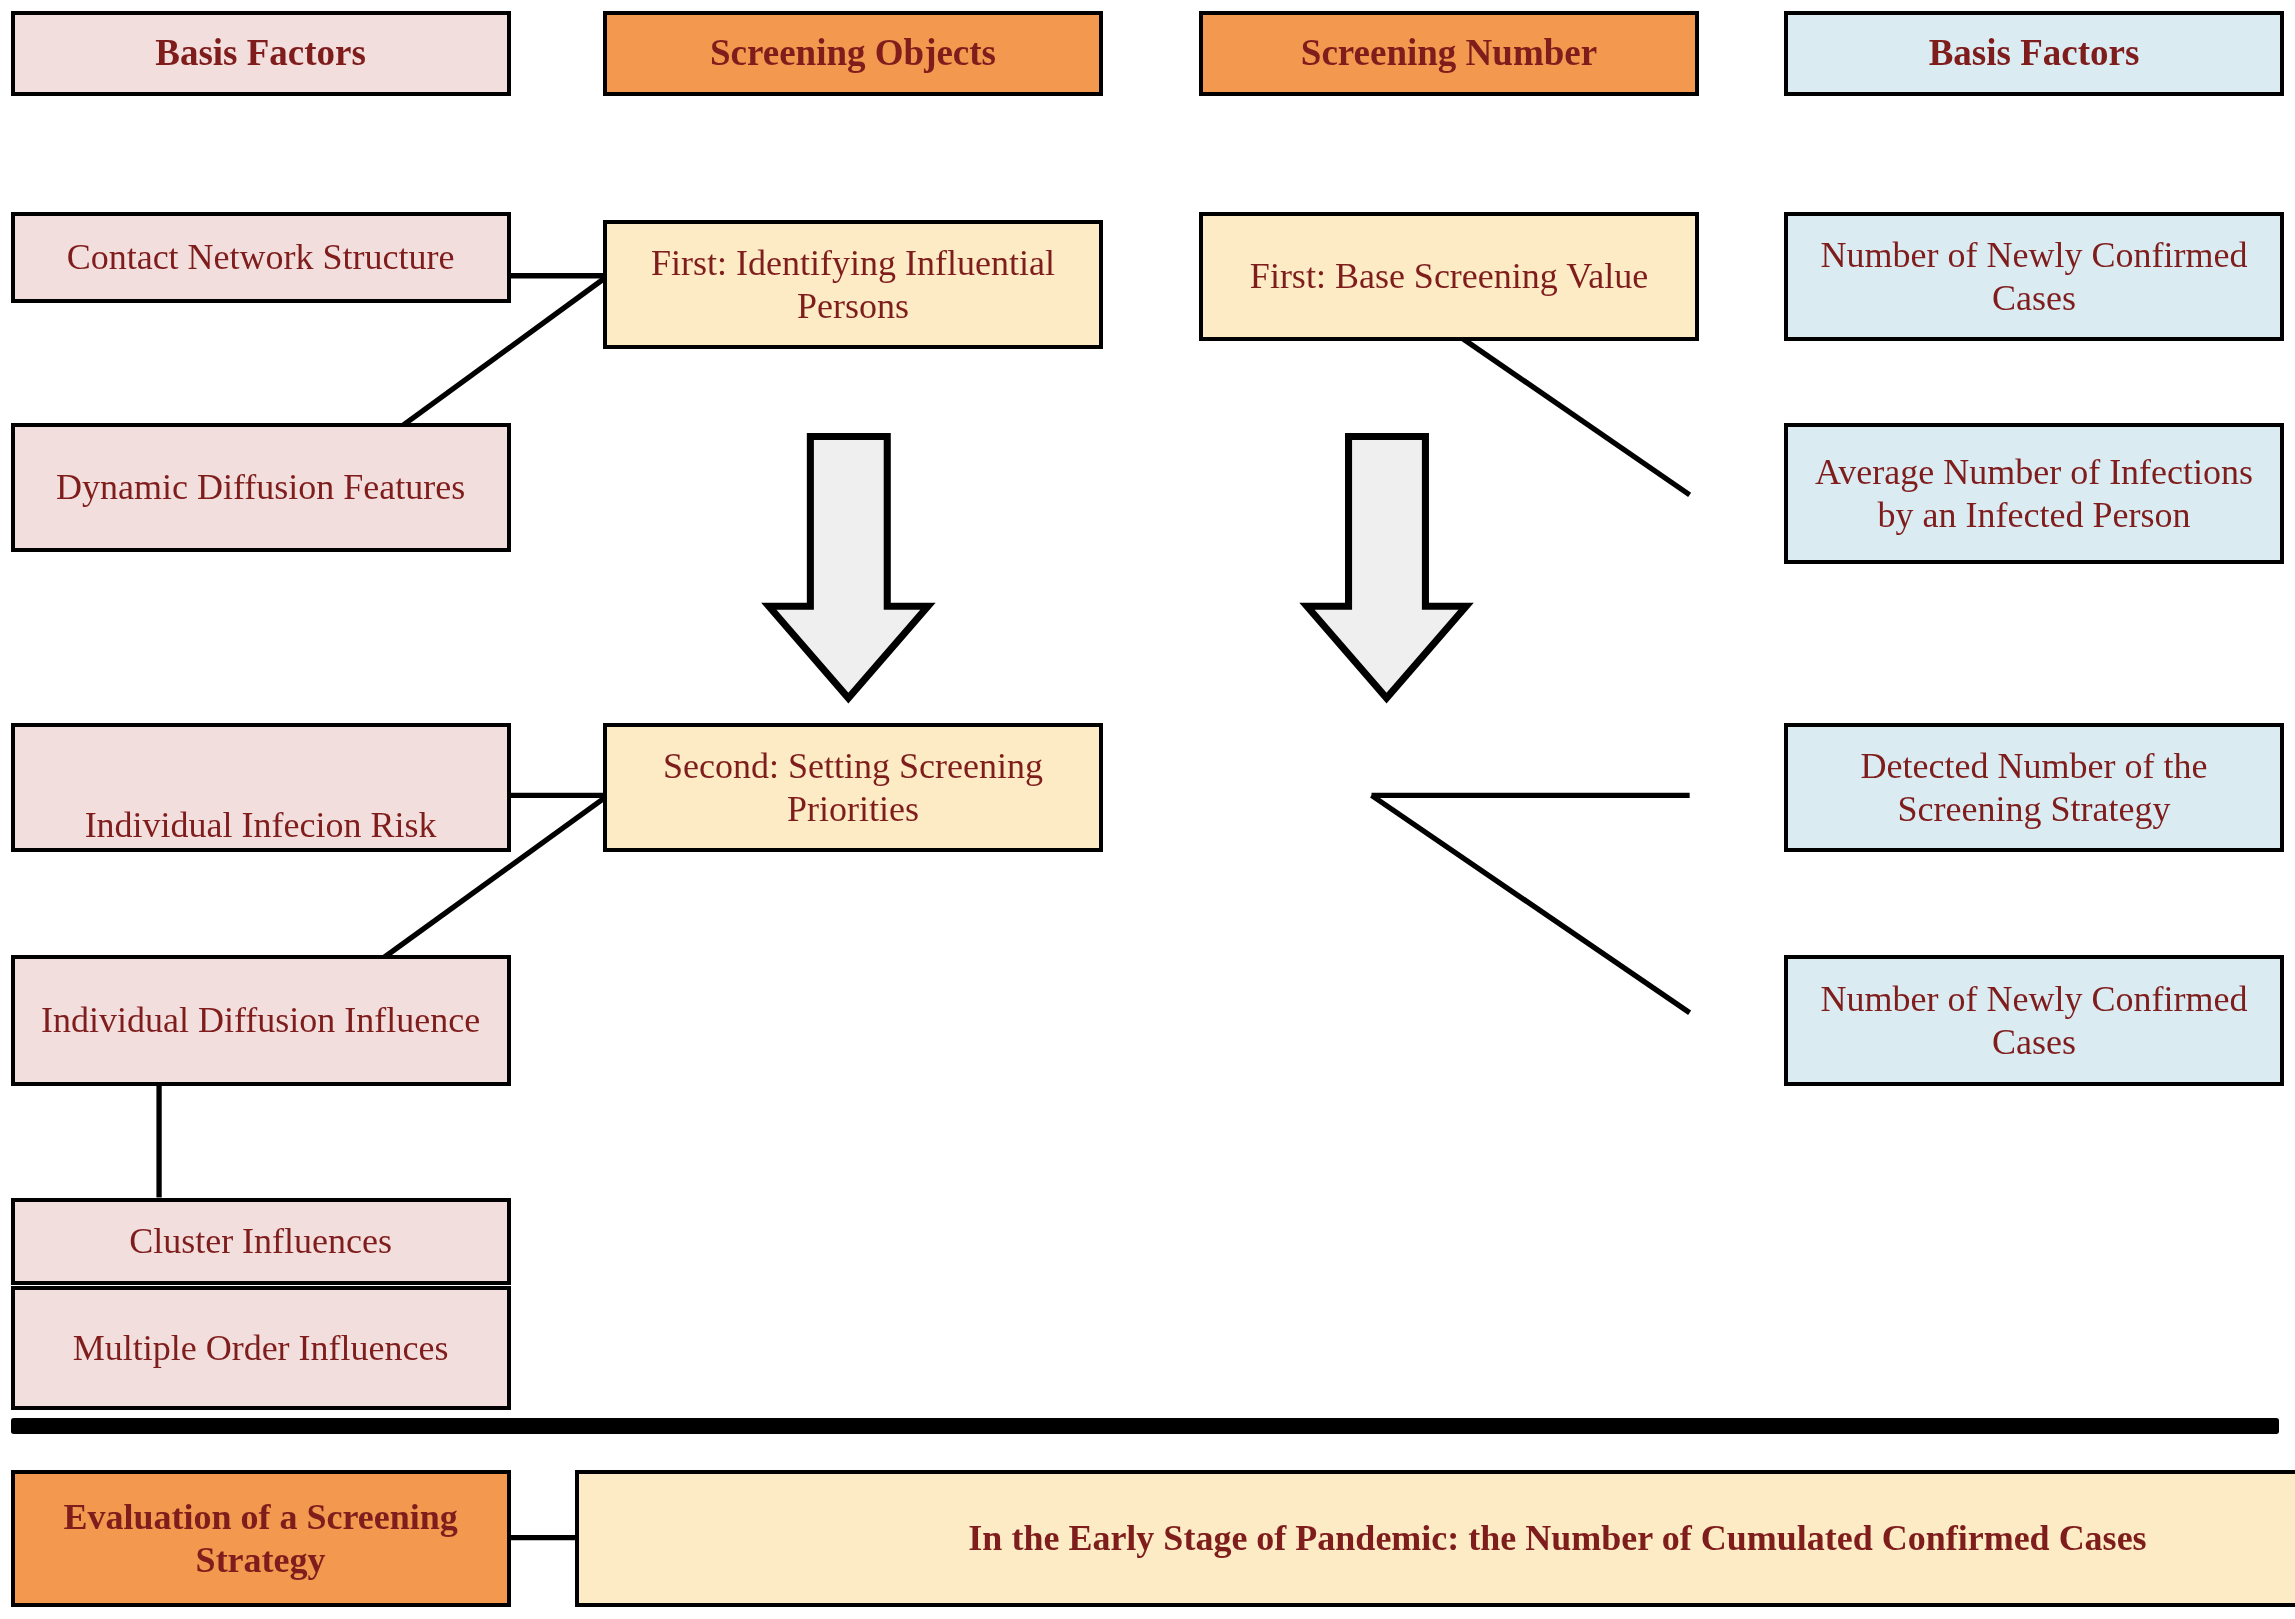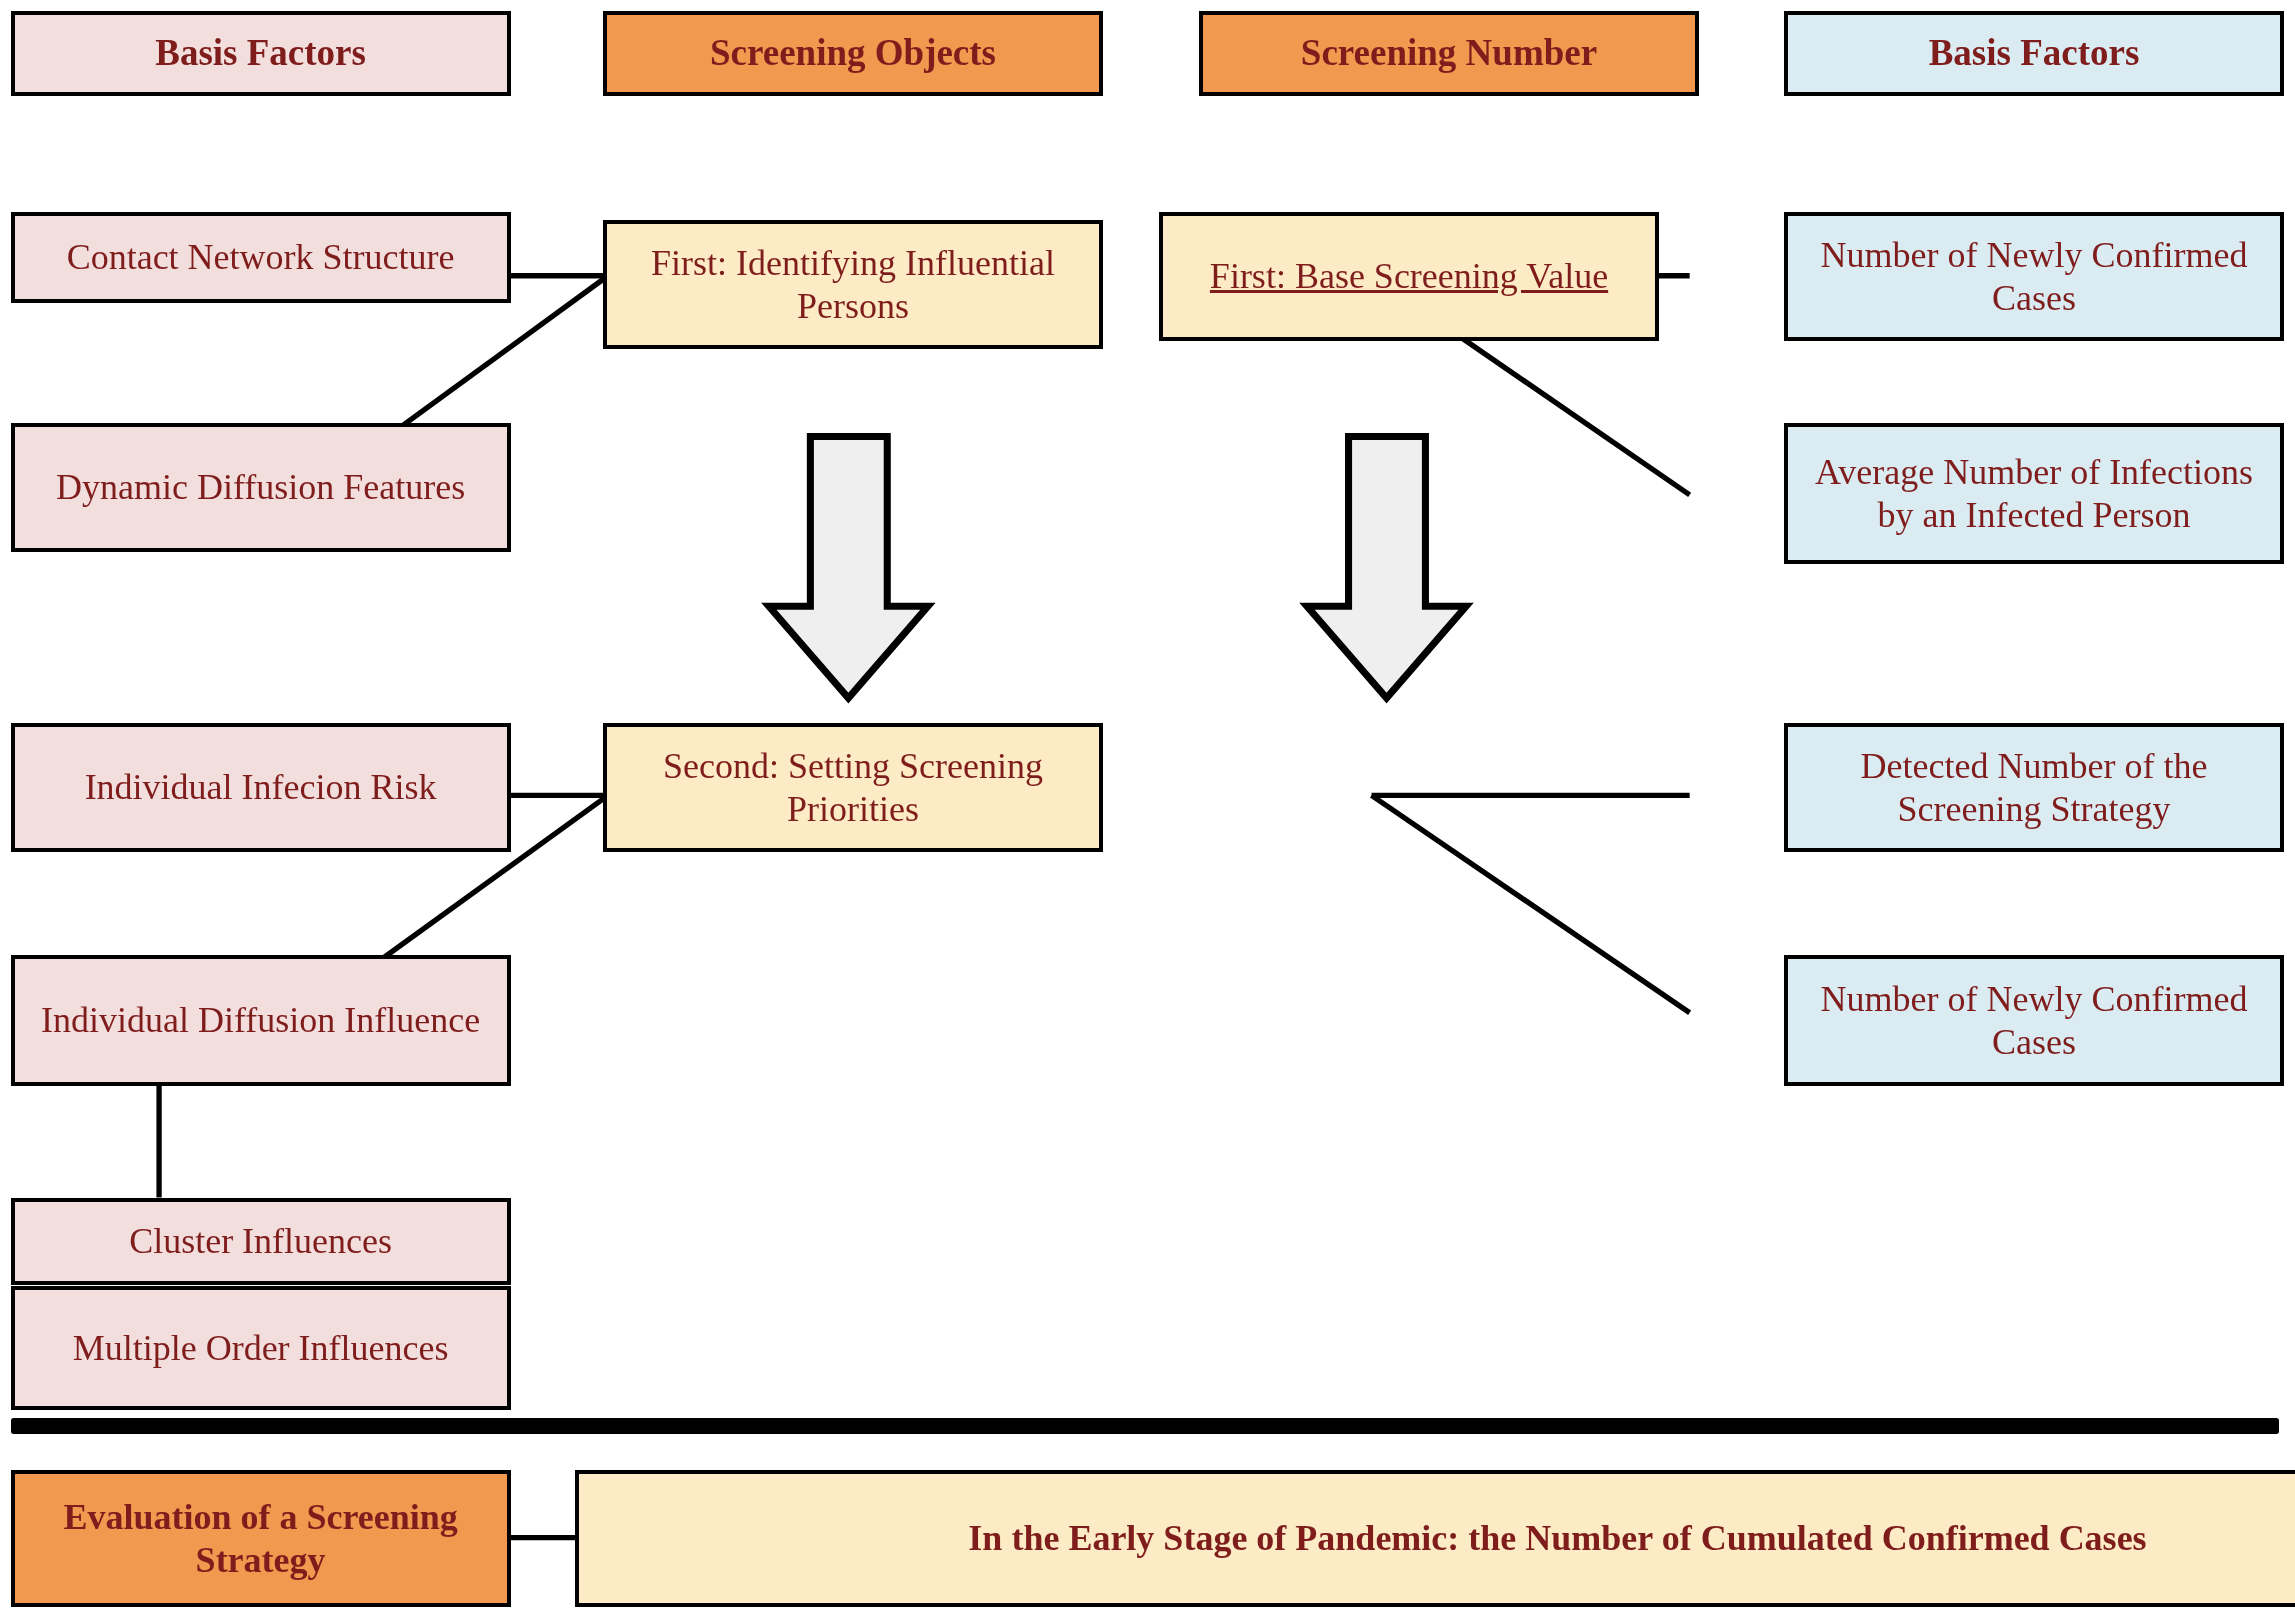--- a/index.html
+++ b/index.html
@@ -101,21 +101,21 @@
   </div>
 
   <div class="node c-pink cell" style="left:10.6px; top:212px; width:500px; height:91px;">
     <span class="lbl">Contact Network Structure</span>
   </div>
 
   <div class="node c-pink cell" style="left:10.6px; top:423px; width:500px; height:129px;">
     <span class="lbl">Dynamic Diffusion Features</span>
   </div>
 
-  <div class="node c-pink cell" style="left:10.6px; top:723px; width:500px; height:129px;">
+  <div class="node c-pink cell" style="left:10.6px; top:723px; width:500px; height:129px;align-items:flex-end;">
     <span class="lbl">Individual Infecion Risk</span>
   </div>
 
   <div class="node c-pink cell" style="left:10.6px; top:955px; width:500px; height:131px;">
     <span class="lbl">Individual Diffusion Influence</span>
   </div>
 
   <div class="node c-pink cell" style="left:10.6px; top:1198px; width:500px; height:87px;">
     <span class="lbl">Cluster Influences</span>
   </div>
@@ -125,21 +125,21 @@
   </div>
 
   <div class="node c-cream cell" style="left:603px; top:220px; width:500px; height:129px;">
     <span class="lbl">First: Identifying Influential Persons</span>
   </div>
 
   <div class="node c-cream cell" style="left:603px; top:723px; width:500px; height:129px;">
     <span class="lbl">Second: Setting Screening Priorities</span>
   </div>
 
-  <div class="node c-cream cell" style="left:1159px; top:212px; width:500px; height:129px;text-decoration:underline;">
+  <div class="node c-cream cell" style="left:1199px; top:212px; width:500px; height:129px;">
     <span class="lbl">First: Base Screening Value</span>
   </div>
 
 
   <div class="node c-blue cell" style="left:1784px; top:212px; width:500px; height:129px;">
     <span class="lbl">Number of Newly Confirmed Cases</span>
   </div>
 
   <div class="node c-blue cell" style="left:1784px; top:423px; width:500px; height:141px;">
     <span class="lbl">Average Number of Infections by an Infected Person</span>

